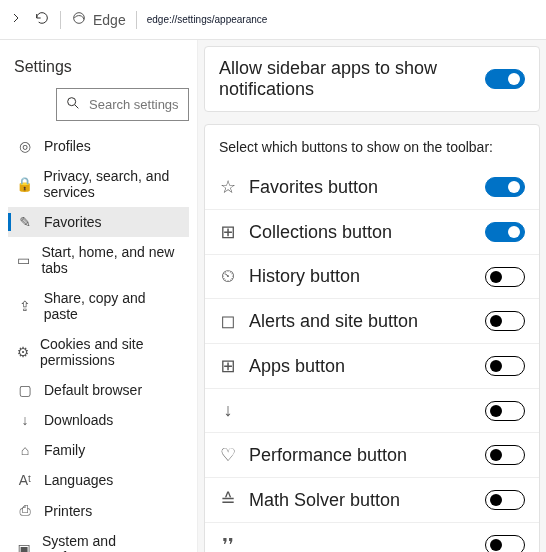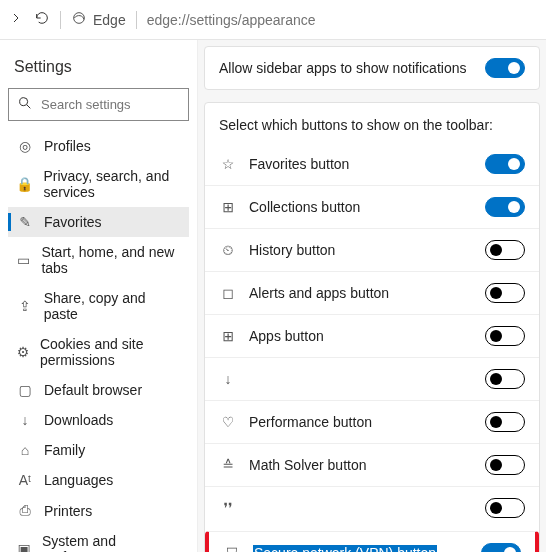--- a/index.html
+++ b/index.html
@@ -1,40 +1,40 @@
 <!DOCTYPE html>
 <html><head>
 <meta charset="utf-8">
 <style>
 * { margin:0; padding:0; box-sizing:border-box; font-family:"Segoe UI",Arial,sans-serif; }
 body { width:546px; height:552px; overflow:hidden; background:#fff; color:#323130; font-size:14px; }
 
 .toolbar { height:40px; display:flex; align-items:center; padding:0 8px; gap:10px; border-bottom:1px solid #e5e5e5; }
 .toolbar .sep { width:1px; height:18px; background:#ccc; }
 .brand { display:flex; align-items:center; gap:6px; color:#555; }
-.url { color:#737373; font-size:14px; }
+.url { color:#0f172a; font-size:10px; }
 
 .main { display:flex; height:calc(100% - 40px); }
 .sidebar { width:198px; padding:10px 0 10px 0; border-right:1px solid #eee; }
 .sidebar .inner { padding:0 8px; }
 h1 { font-size:16px; font-weight:400; padding:8px 6px 12px; }
-.search-box { display:flex; align-items:center; gap:8px; border:1px solid #888; padding:6px 8px; margin-bottom:10px; }
+.search-box { display:flex; align-items:center; gap:8px; border:1px solid #888; padding:6px 8px; margin-bottom:10px;margin-left:48px; }
 .search-box input { border:none; outline:none; flex:1; font-size:13px; background:transparent; }
 
 .nav { list-style:none; }
 .nav li { display:flex; align-items:center; gap:10px; padding:7px 8px; cursor:pointer; font-size:14px; color:#222; position:relative; }
 .nav li.active { background:#eaeaea; }
 .nav li.active::before { content:""; position:absolute; left:0; top:6px; bottom:6px; width:3px; background:#0072C6; }
 .nav .ico { width:18px; display:flex; justify-content:center; color:#555; }
 
 .content { flex:1; background:#f6f6f6; padding:6px 6px 0 6px; overflow:hidden; }
 .card { background:#fff; border:1px solid #e1e1e1; border-radius:4px; margin-bottom:12px; }
 .row { display:flex; align-items:center; justify-content:space-between; padding:11px 14px; }
 .row + .row { border-top:1px solid #eee; }
-.row .lbl { display:flex; align-items:center; gap:12px; font-size:14px; color:#222; }
+.row .lbl { display:flex; align-items:center; gap:12px; font-size:18px; color:#222; }
 .row .lbl .ico { width:18px; display:flex; justify-content:center; color:#555; }
 .sect-title { padding:14px 14px 10px; font-size:14px; color:#222; }
 
 .toggle { width:40px; height:20px; border-radius:10px; position:relative; border:1px solid #000; background:#fff; cursor:pointer; flex-shrink:0; }
 .toggle .knob { position:absolute; width:12px; height:12px; border-radius:50%; background:#000; top:3px; left:4px; transition:none; }
 .toggle.on { background:#0072C6; border-color:#0072C6; }
 .toggle.on .knob { left:auto; right:4px; background:#fff; }
 
 .highlighted { border:4px solid #e81123; border-radius:4px; margin:2px 0; }
 .highlighted .lbl span[data-bind] { background:#0072C6; color:#fff; padding:0 1px; }
@@ -166,21 +166,21 @@
               <span class="ico">⏲</span>
               <span data-bind="">History button</span>
             </div>
             <div class="toggle">
               <span class="knob"></span>
             </div>
           </div>
           <div class="row">
             <div class="lbl">
               <span class="ico">◻</span>
-              <span data-bind="">Alerts and apps button</span>
+              <span data-bind="">Alerts and site button</span>
             </div>
             <div class="toggle">
               <span class="knob"></span>
             </div>
           </div>
           <div class="row">
             <div class="lbl">
               <span class="ico">⊞</span>
               <span data-bind="">Apps button</span>
             </div>

